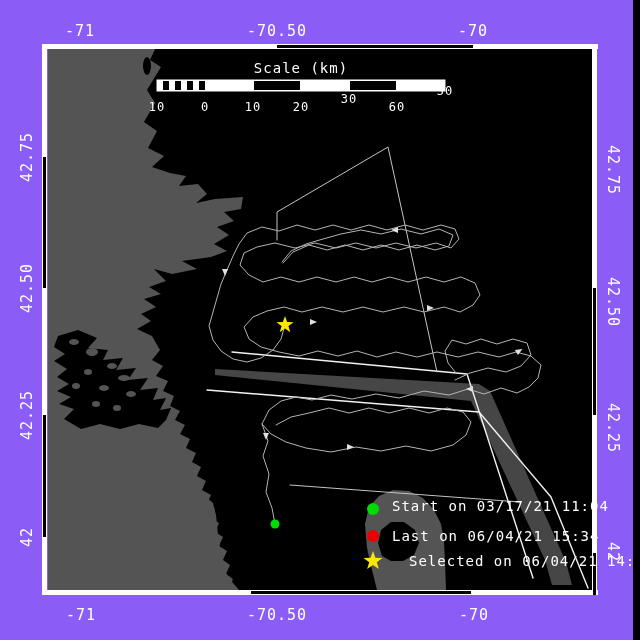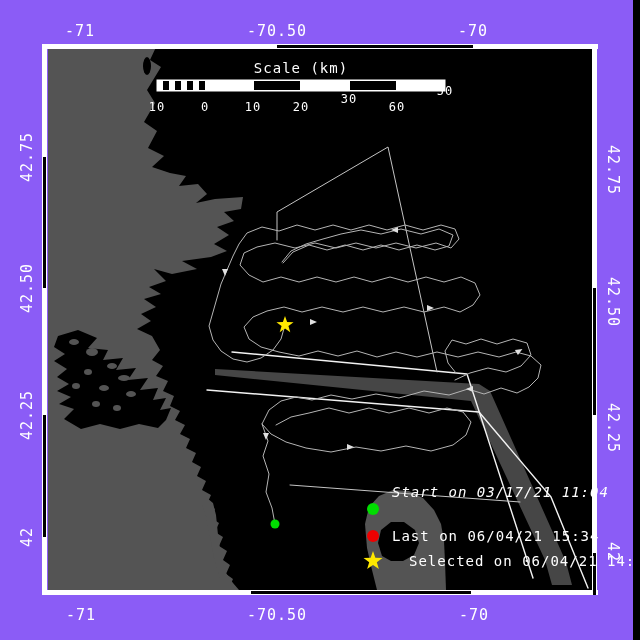--- a/index.html
+++ b/index.html
@@ -100,17 +100,17 @@
       <div class="txt ax ax-right" style="left: 613px; top: 428px;">42.25</div>
       <div class="txt ax ax-right" style="left: 613px; top: 552px;">42</div>
       <div class="txt sc-title" style="left: 301px; top: 68px; text-align: right;">Scale (km)</div>
       <div class="txt sc" style="left: 157px; top: 107px;">10</div>
       <div class="txt sc" style="left: 205px; top: 107px;">0</div>
       <div class="txt sc" style="left: 253px; top: 107px;">10</div>
       <div class="txt sc" style="left: 301px; top: 107px;">20</div>
       <div class="txt sc" style="left: 349px; top: 99px;">30</div>
       <div class="txt sc" style="left: 397px; top: 107px;">60</div>
       <div class="txt sc" style="left: 445px; top: 91px;">50</div>
-      <div class="txt lg" style="left: 392px; top: 492px; font-style: italic;">Start on 03/17/21 11:04</div>
+      <div class="txt lg" style="left: 392px; top: 506px;">Start on 03/17/21 11:04</div>
       <div class="txt lg" style="left: 392px; top: 536px; text-align: center;">Last on 06/04/21 15:34</div>
       <div class="txt lg" style="left: 409px; top: 561px;">Selected on 06/04/21 14:34</div>
     </div>
 </div>
 
 </body></html>

